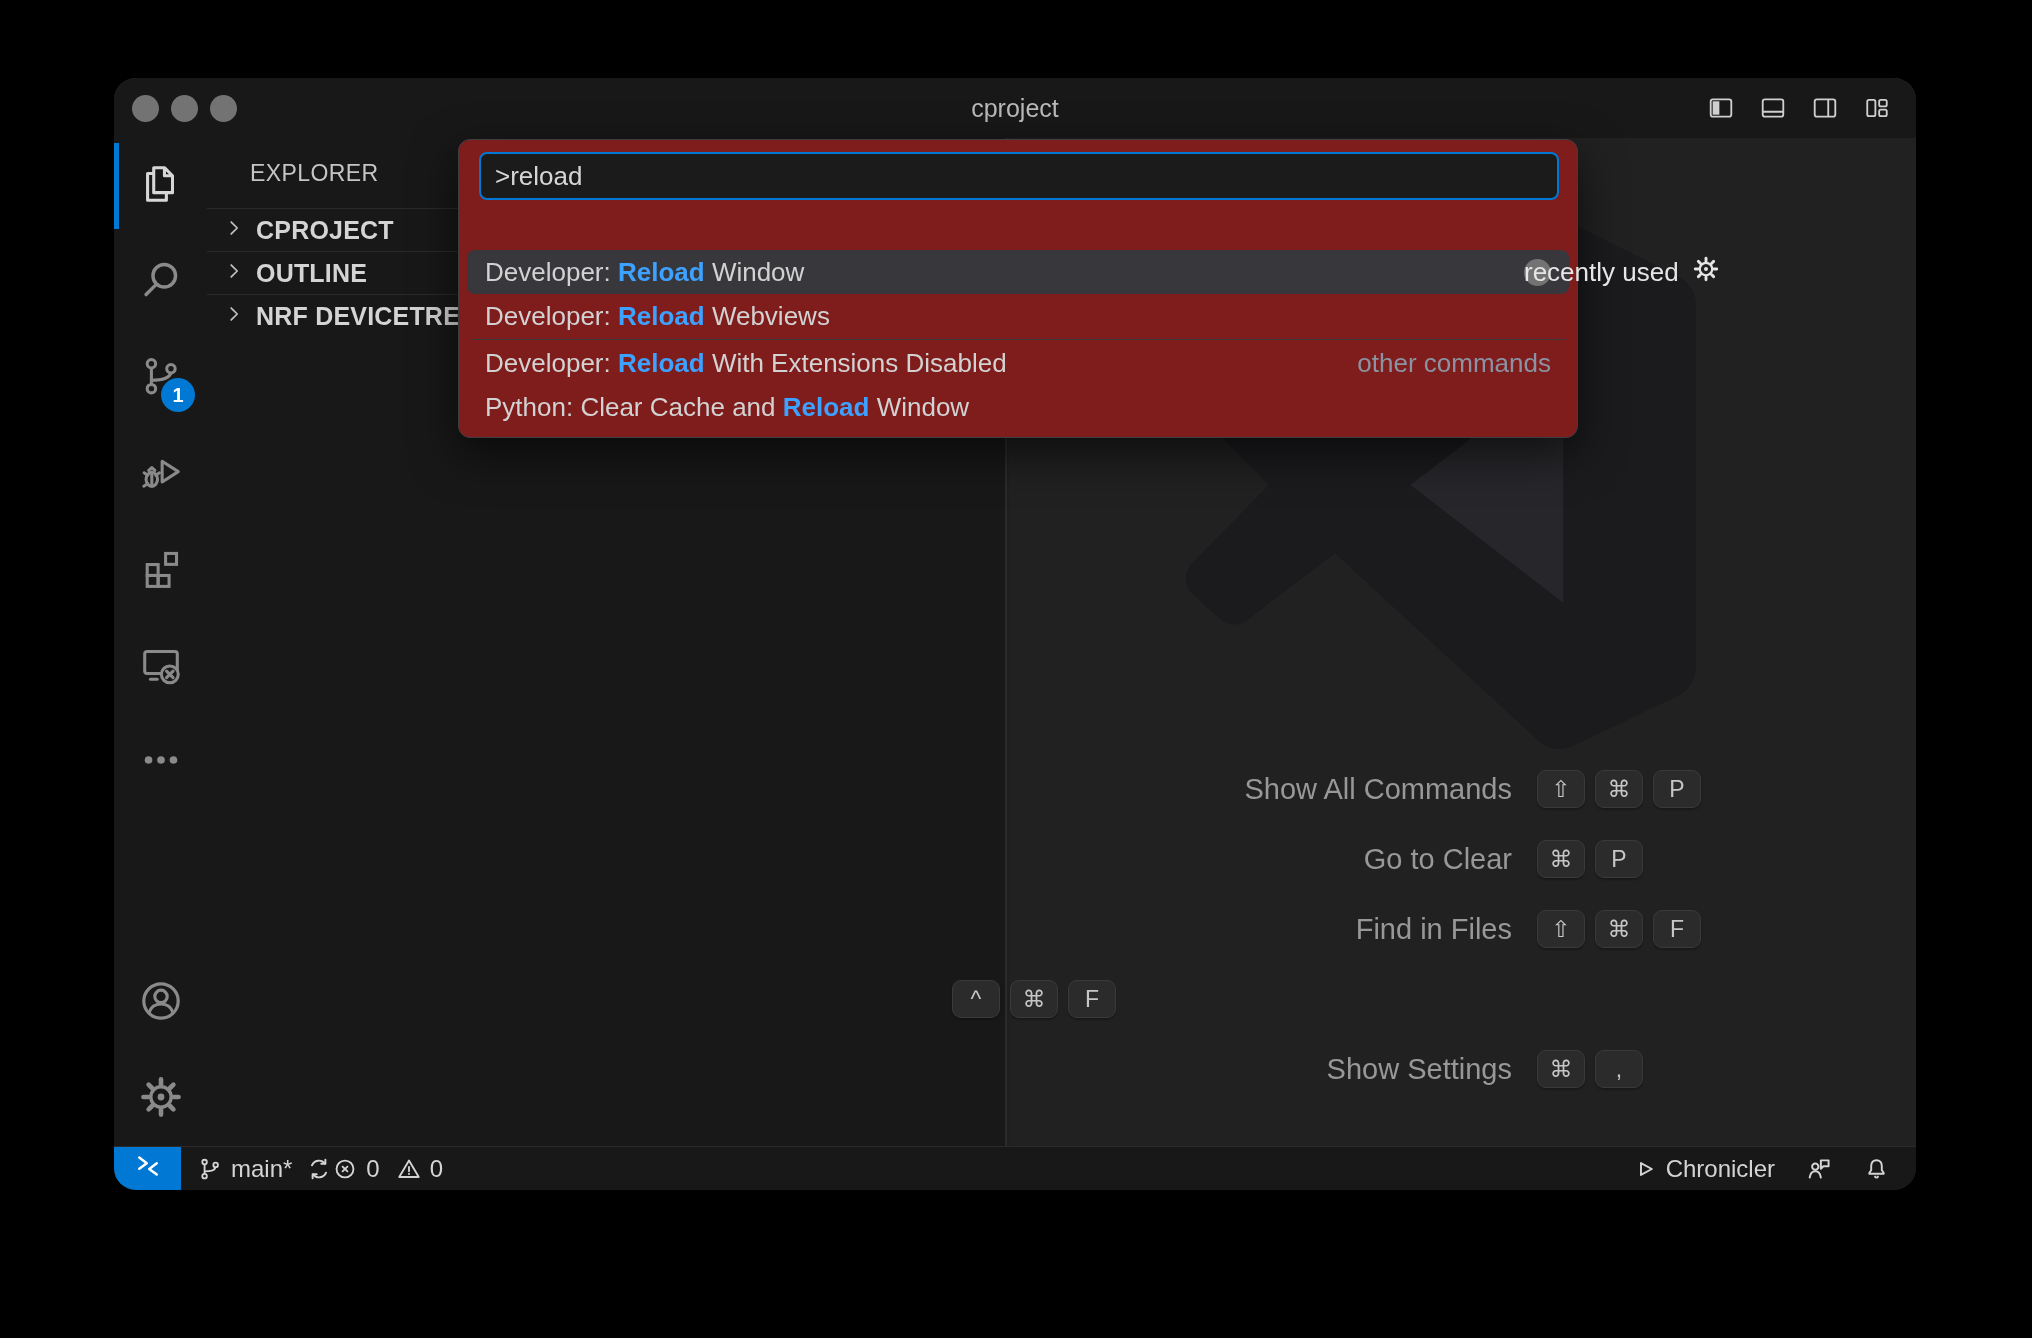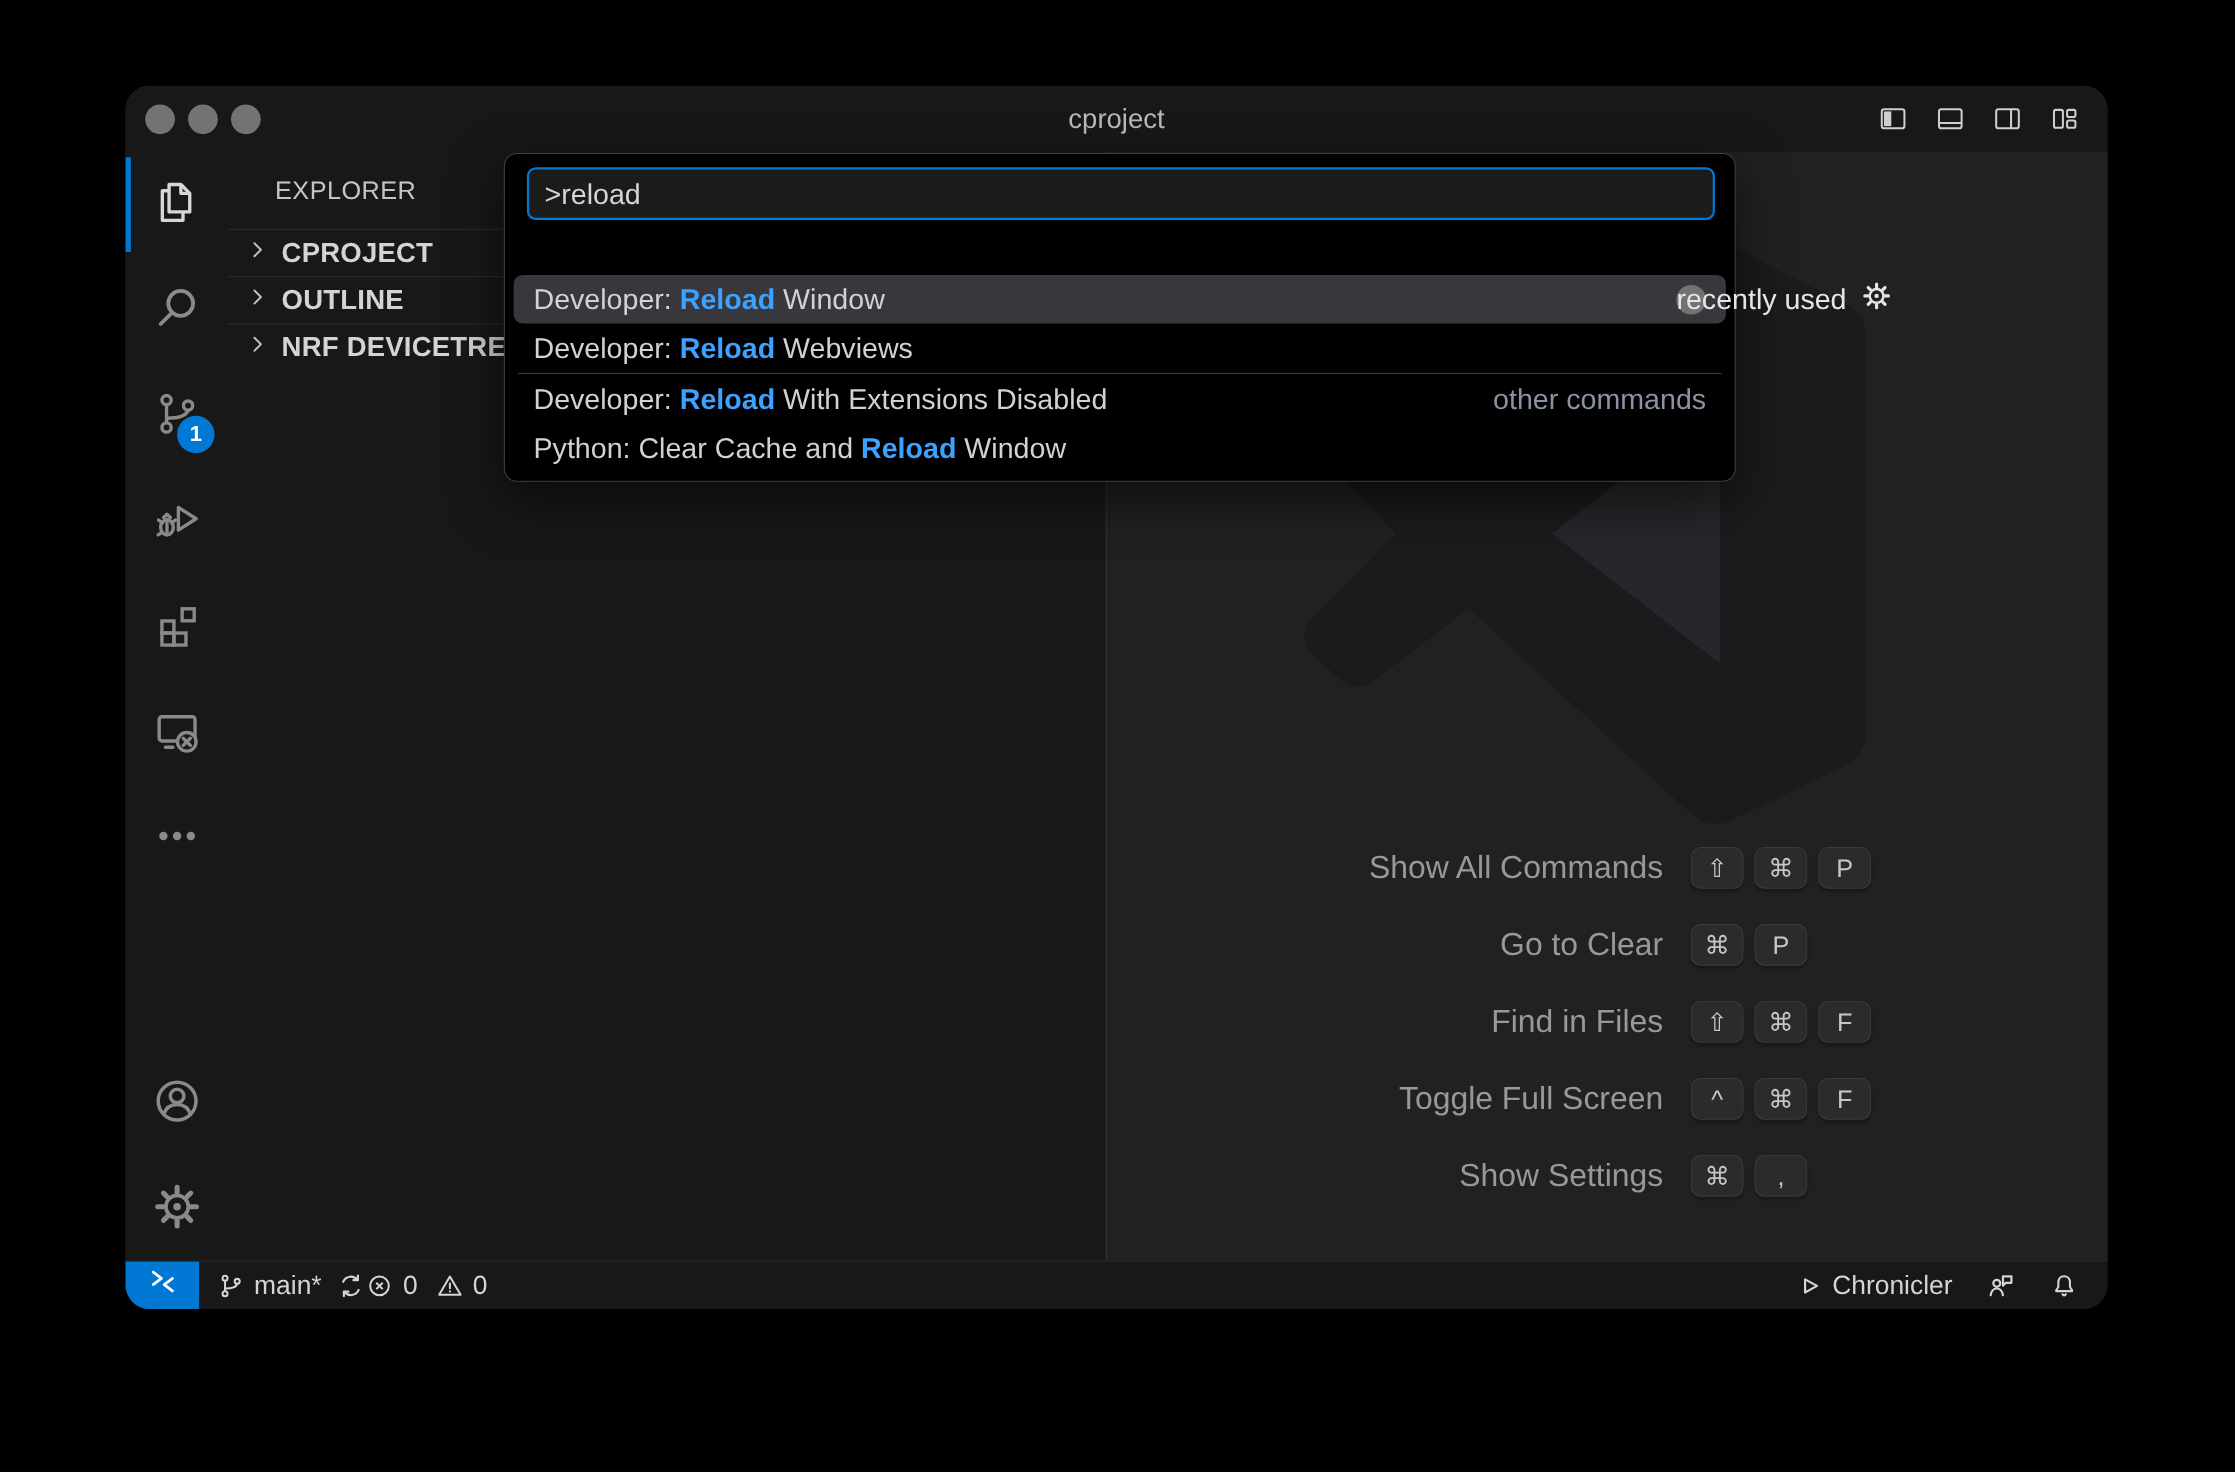--- a/index.html
+++ b/index.html
@@ -49,21 +49,21 @@
   
   .statusbar{position:absolute;left:0;right:0;bottom:0;height:43px;background:#181818;border-top:1px solid #2b2b2b;
              display:flex;align-items:center;color:#d4d4d4;font-size:24px;}
   .remote{width:67px;height:100%;background:#0078d4;display:flex;align-items:center;justify-content:center;flex:none;}
   .sb-left{display:flex;align-items:center;margin-left:16px;}
   .sb-item{display:flex;align-items:center;gap:8px;white-space:nowrap;}
   .sb-item svg{display:block;}
   .sb-right{margin-left:auto;display:flex;align-items:flex-start;gap:30px;padding-right:26px;}
 
   
-  .palette{position:absolute;left:344px;top:61px;width:1120px;background:#000000;border:1px solid #3e3e42;
+  .palette{position:absolute;left:344px;top:61px;width:1120px;background:#7f1d1d;border:1px solid #3e3e42;
            border-radius:12px;box-shadow:0 16px 46px rgba(0,0,0,.6);z-index:50;box-sizing:border-box;}
   .p-input{display:block;width:1080px;margin:12px 20px 0;height:48px;border:2px solid #0078d4;border-radius:8px;
            background:#1b1b1b;color:#d6d6d6;font-size:26px;padding:0 14px;box-sizing:border-box;outline:none;
            font-family:"Liberation Sans",sans-serif;}
   .p-list{padding:10px 0 8px;margin-top:40px;}
   .p-row{height:44px;margin:0 8px;border-radius:8px;display:flex;align-items:center;padding:0 18px;
          font-size:26px;color:#d2d2d2;white-space:nowrap;}
   .p-row.selected{background:#38383c;}
   .hl{color:#3da1ff;font-weight:700;}
   .p-right{margin-left:auto;display:flex;align-items:center;gap:12px;font-size:26px;}
@@ -257,21 +257,20 @@
       </div>
       <div class="wm-row">
         <div class="wm-label">Find in Files</div>
         <div class="wm-keys">
           <span class="key">⇧</span>
           <span class="key">⌘</span>
           <span class="key">F</span>
         </div>
       </div>
       <div class="wm-row">
-        <div class="wm-label">Toggle Full Screen</div>
         <div class="wm-keys">
           <span class="key">^</span>
           <span class="key">⌘</span>
           <span class="key">F</span>
         </div>
       </div>
       <div class="wm-row">
         <div class="wm-label">Show Settings</div>
         <div class="wm-keys">
           <span class="key">⌘</span>

